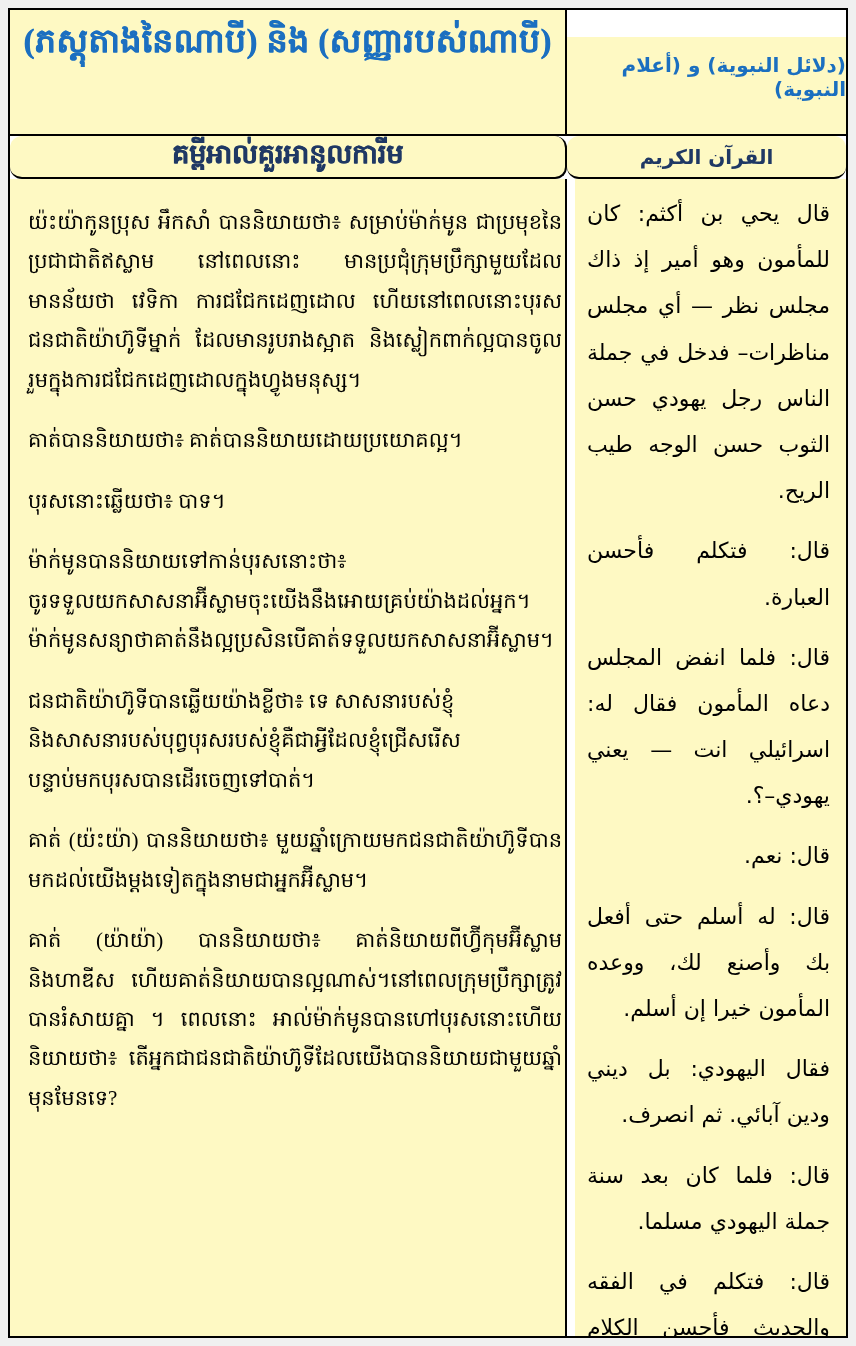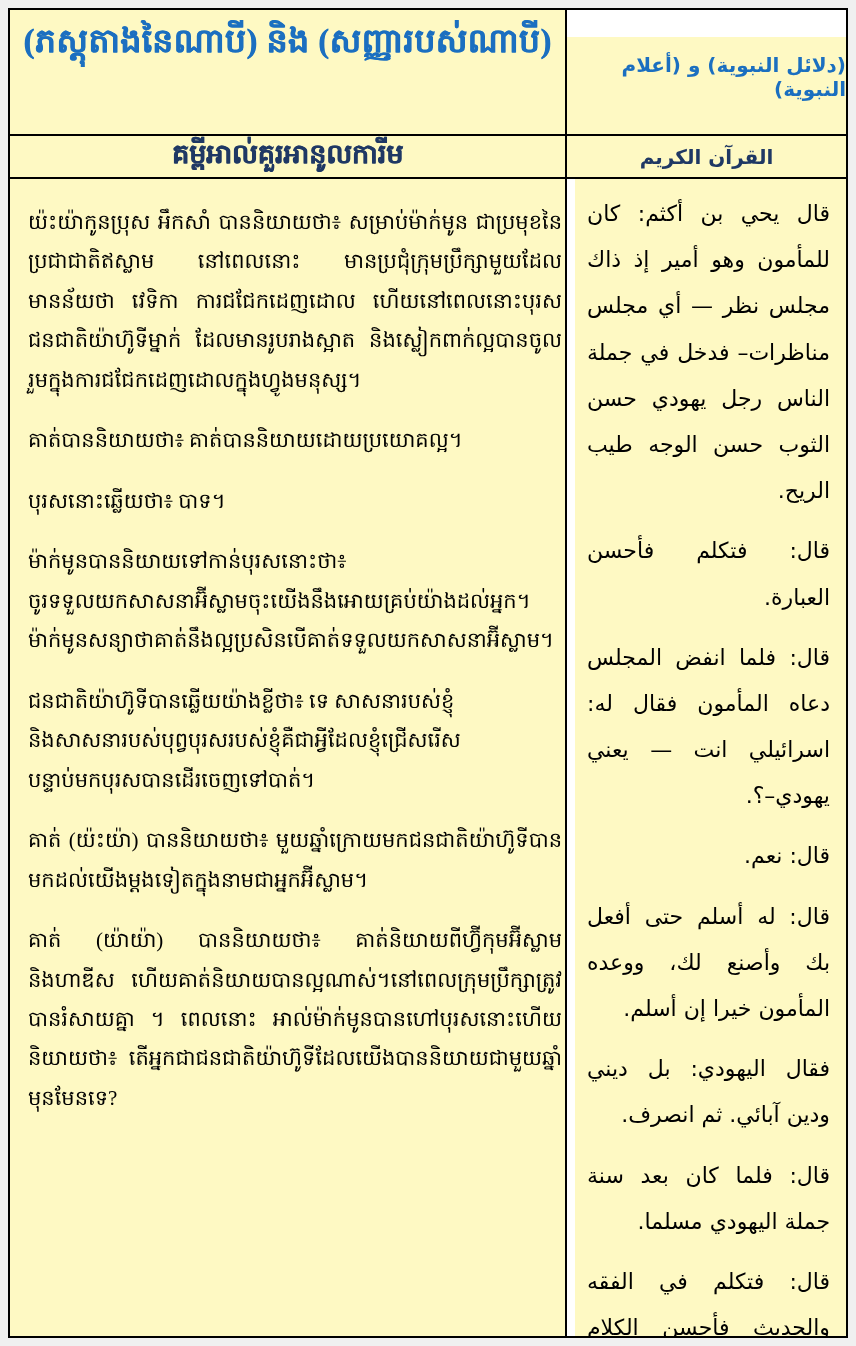--- a/index.html
+++ b/index.html
@@ -44,21 +44,21 @@
   .ar-title {
     direction: rtl;
     color: #1b6fc0;
     font-size: 20px;
     font-weight: bold;
     font-family: "DejaVu Sans", sans-serif;
   }
 
   
   .kh-sub-cell, .ar-sub-cell {
-    display: flex; justify-content: center; align-items: center;
+    display: flex; justify-content: center; align-items: center; border-radius: 12px;
   }
   .kh-sub {
     color: #1f3864;
     font-size: 27px;
     font-weight: bold;
     text-shadow: 0.6px 0 0 #1f3864;
     font-family: "Liberation Serif", "DejaVu Serif", serif;
   }
   .ar-sub {
     direction: rtl;

